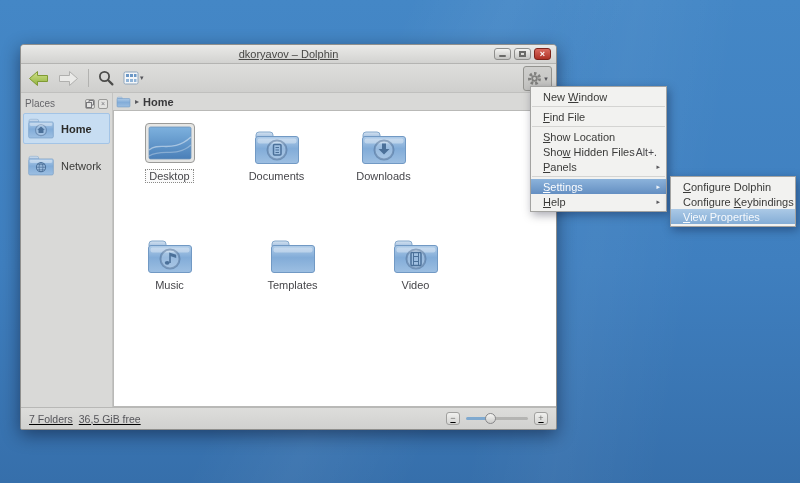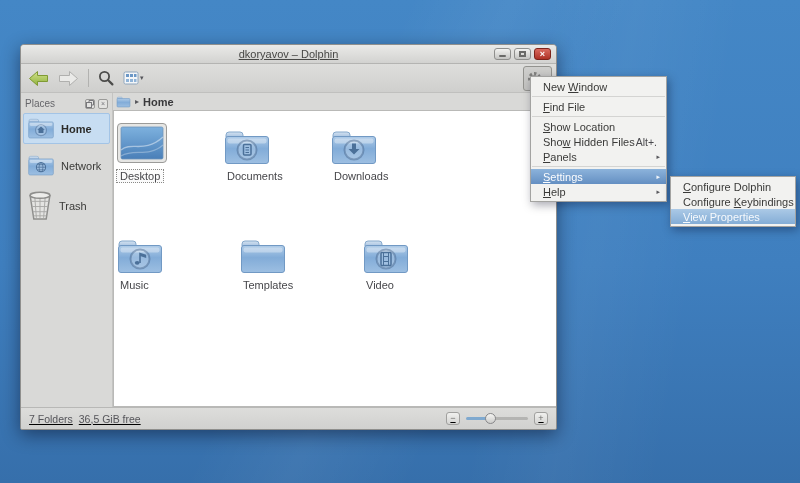--- a/index.html
+++ b/index.html
@@ -81,21 +81,21 @@
 
   .main { flex:1; display:flex; flex-direction:column; min-width:0; }
   .breadcrumb { height:17px; flex:0 0 17px; display:flex; align-items:center; gap:4px; padding-left:3px; background:#d9d9d7; }
   .bc-arrow { font-size:8px; color:#55555a; }
   .bc-label { font-size:11px; font-weight:bold; color:#39393b; }
 
   .view { flex:1; background:#fff; border:1px solid #b9b9b7; border-right-width:0; overflow:hidden; }
   .frow { display:flex; padding-left:2px; }
   .frow.r1 { margin-top:9px; }
   .frow.r2 { margin-top:46px;gap:16px; }
-  .fcell { width:107px; display:flex; flex-direction:column; align-items:flex-start; }
+  .fcell { width:107px; display:flex; flex-direction:column; align-items:center; }
   .fcell .iconbox { height:46px; display:flex; align-items:flex-end; justify-content:center; }
   .flabel { font-size:11px; color:#46464a; margin-top:3px; padding:0 3px; border:1px solid transparent; }
   .flabel.focused { border:1px dotted #8a8a88; background:#fbfbfb; }
 
   
   .statusbar {
     height:22px; flex:0 0 22px;
     background:linear-gradient(#dddddb,#d1d1cf); border-top:1px solid #b8b8b6;
     display:flex; align-items:center; padding:0 8px; border-radius:0 0 2px 2px;text-decoration:underline;
   }
@@ -113,21 +113,21 @@
   .knob {
     position:absolute; left:19px; top:1px; width:11px; height:11px; border-radius:50%;
     background:linear-gradient(#f4f4f2,#cdcdcb); border:1px solid #88888a;
   }
 
   
   .menu, .submenu {
     position:absolute; background:#f2f2f0; border:1px solid #a3a3a1;
     box-shadow:2px 3px 9px rgba(0,0,30,0.35); padding:2px 0; z-index:20;
   }
-  .menu { left:530px; top:76px; width:137px; }
+  .menu { left:530px; top:86px; width:137px; }
   .submenu { left:670px; top:176px; width:126px; }
   .menu-item {
     height:15px; display:flex; align-items:center; padding:0 6px 0 12px;
     font-size:11px; color:#3a3a38; white-space:pre;
   }
   .mi-label { flex:1; }
   .mi-label u { text-decoration:underline; text-underline-offset:1px; }
   .mi-shortcut { font-size:10.5px; color:#48484c; margin-right:3px; }
   .mi-arrow { font-size:7px; color:#5a5a5e; }
   .menu-item.hl-strong { background:linear-gradient(#8cb3db,#648fc2); color:#fcfdfe; }
@@ -245,29 +245,20 @@
           <path d="M3 9 V7 q0-3 3-3 h11 q3 0 3 3 v2 z" fill="url(#gTab)" stroke="#86a9cc"></path>
           <rect x="2.5" y="8.5" width="43" height="28" rx="2.5" fill="url(#gFold)" stroke="#7199c4"></rect>
           <rect x="4.5" y="10.5" width="39" height="5" rx="2" fill="rgba(255,255,255,0.35)"></rect>
           <circle cx="24" cy="23" r="8" fill="rgba(255,255,255,0.2)" stroke="#4b7099" stroke-width="1.8"></circle>
           <ellipse cx="24" cy="23" rx="3.4" ry="8" fill="none" stroke="#4b7099" stroke-width="1.3"></ellipse>
           <path d="M16 23 H32 M17.5 18.5 H30.5 M17.5 27.5 H30.5" stroke="#4b7099" stroke-width="1.3" fill="none"></path>
         </svg>
         <span class="place-label">Network</span>
       </div>
 
-      <div class="place-item">
-        <svg width="26" height="30" viewBox="0 0 24 29">
-          <path d="M2.5 4.5 L6 27 h12 L21.5 4.5 z" fill="#e4e4e2" stroke="#8e8e8c" stroke-width="1.4"></path>
-          <path d="M7 6 L8.5 26 M12 6 V26 M17 6 L15.5 26" stroke="#a8a8a6" stroke-width="0.9"></path>
-          <path d="M3.6 10 H20.4 M4.4 15 H19.6 M5.1 20 H18.9 M5.7 24 H18.3" stroke="#a8a8a6" stroke-width="0.9"></path>
-          <ellipse cx="12" cy="4.2" rx="9.6" ry="2.9" fill="#ececea" stroke="#8e8e8c" stroke-width="1.5"></ellipse>
-        </svg>
-        <span class="place-label">Trash</span>
-      </div>
     </div>
 
     <div class="main">
       <div class="breadcrumb">
         <svg width="15" height="12" viewBox="0 0 48 40">
           <path d="M3 9 V7 q0-3 3-3 h11 q3 0 3 3 v2 z" fill="url(#gTab)" stroke="#86a9cc" stroke-width="2"></path>
           <rect x="2.5" y="8.5" width="43" height="28" rx="3" fill="url(#gFold)" stroke="#7199c4" stroke-width="2"></rect>
         </svg>
         <span class="bc-arrow">▸</span>
         <span class="bc-label">Home</span>

